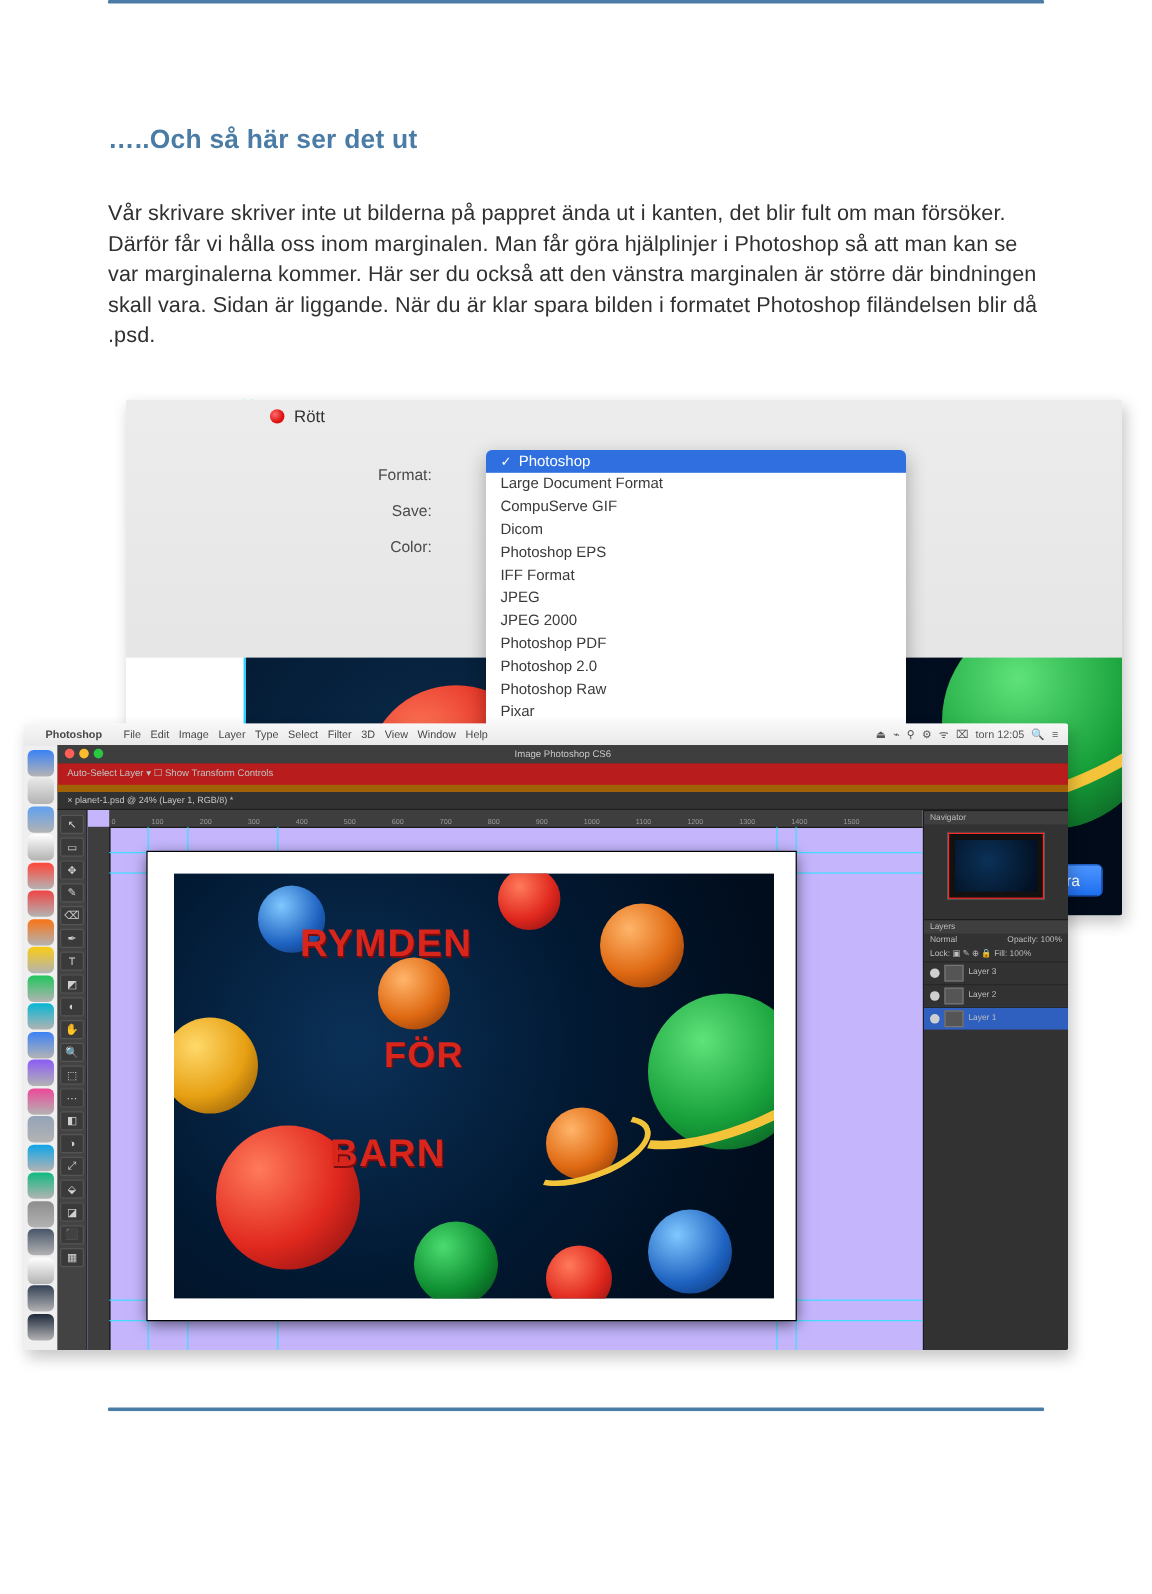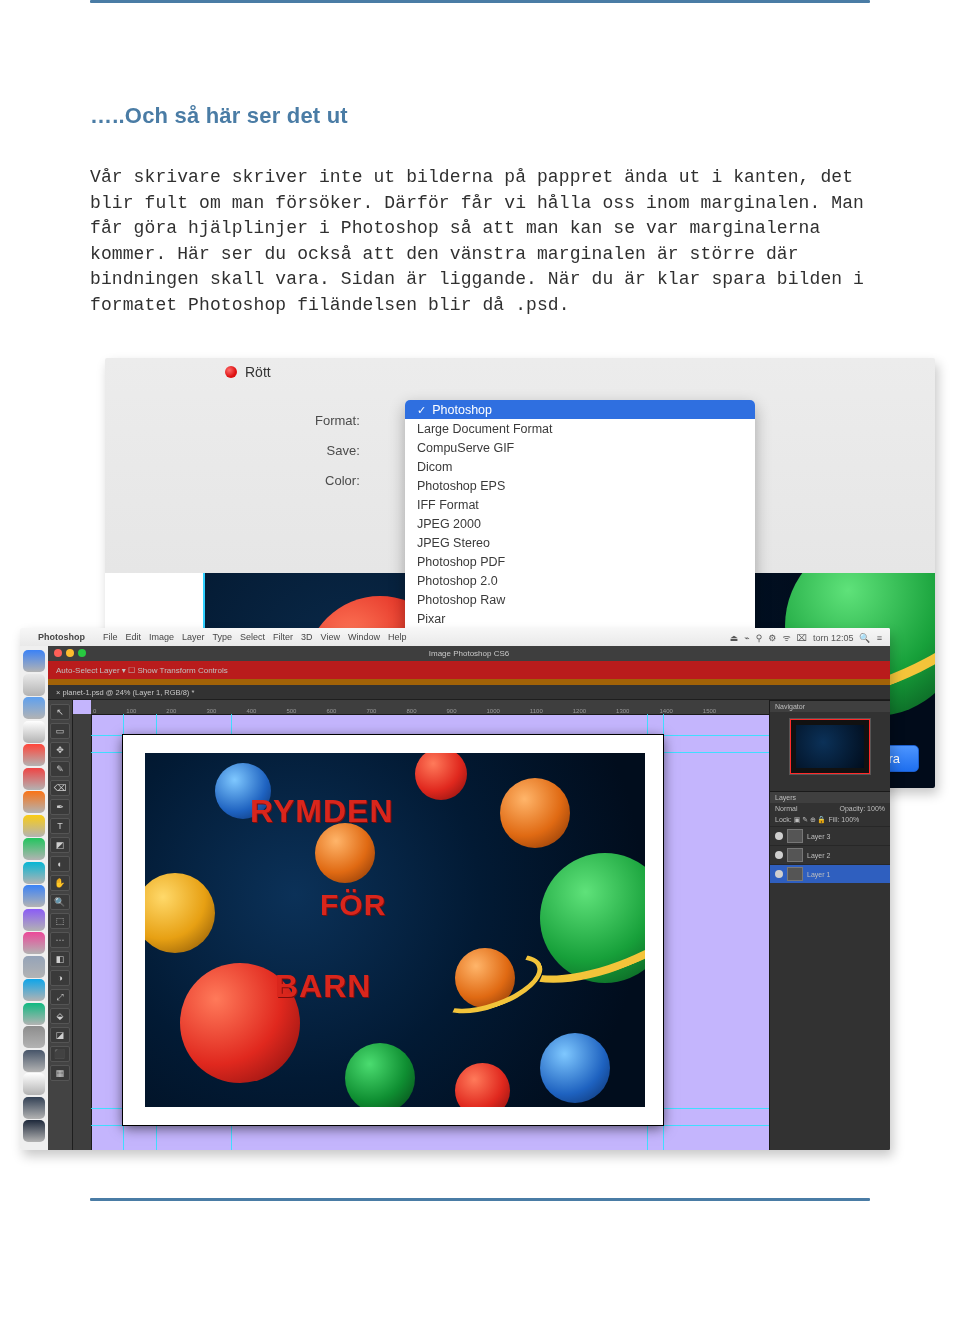--- a/index.html
+++ b/index.html
@@ -24,21 +24,20 @@
     font-weight: 600;
     margin: 100px 0 36px 0;
     letter-spacing: 0.2px;
   }
   .body-text {
     color: #303030;
     font-size: 18px;
     line-height: 1.42;
     letter-spacing: 0.1px;
     margin: 0 0 40px 0;
-    font-family: Liberation Mono, monospace;
   }
   .figures {
     position: relative;
     height: 800px;
     margin-left: -70px;
     margin-right: -70px;
   }
   .fig-card {
     position: absolute;
     box-shadow: 3px 6px 12px rgba(0,0,0,0.22);
@@ -278,22 +277,22 @@
       </div>
 
       <div class="dropdown">
         <div class="dd-item sel">Photoshop</div>
         <div id="dd-list">
             <div class="dd-item">Large Document Format</div>
             <div class="dd-item">CompuServe GIF</div>
             <div class="dd-item">Dicom</div>
             <div class="dd-item">Photoshop EPS</div>
             <div class="dd-item">IFF Format</div>
+            <div class="dd-item">JPEG</div>
             <div class="dd-item">JPEG 2000</div>
-            <div class="dd-item">JPEG Stereo</div>
             <div class="dd-item">Photoshop PDF</div>
             <div class="dd-item">Photoshop 2.0</div>
             <div class="dd-item">Photoshop Raw</div>
             <div class="dd-item">Pixar</div>
             <div class="dd-item">PNG</div>
             <div class="dd-item">Portable Bit Map</div>
             <div class="dd-item">Scitex CT</div>
             <div class="dd-item">Targa</div>
           </div>
       </div>

